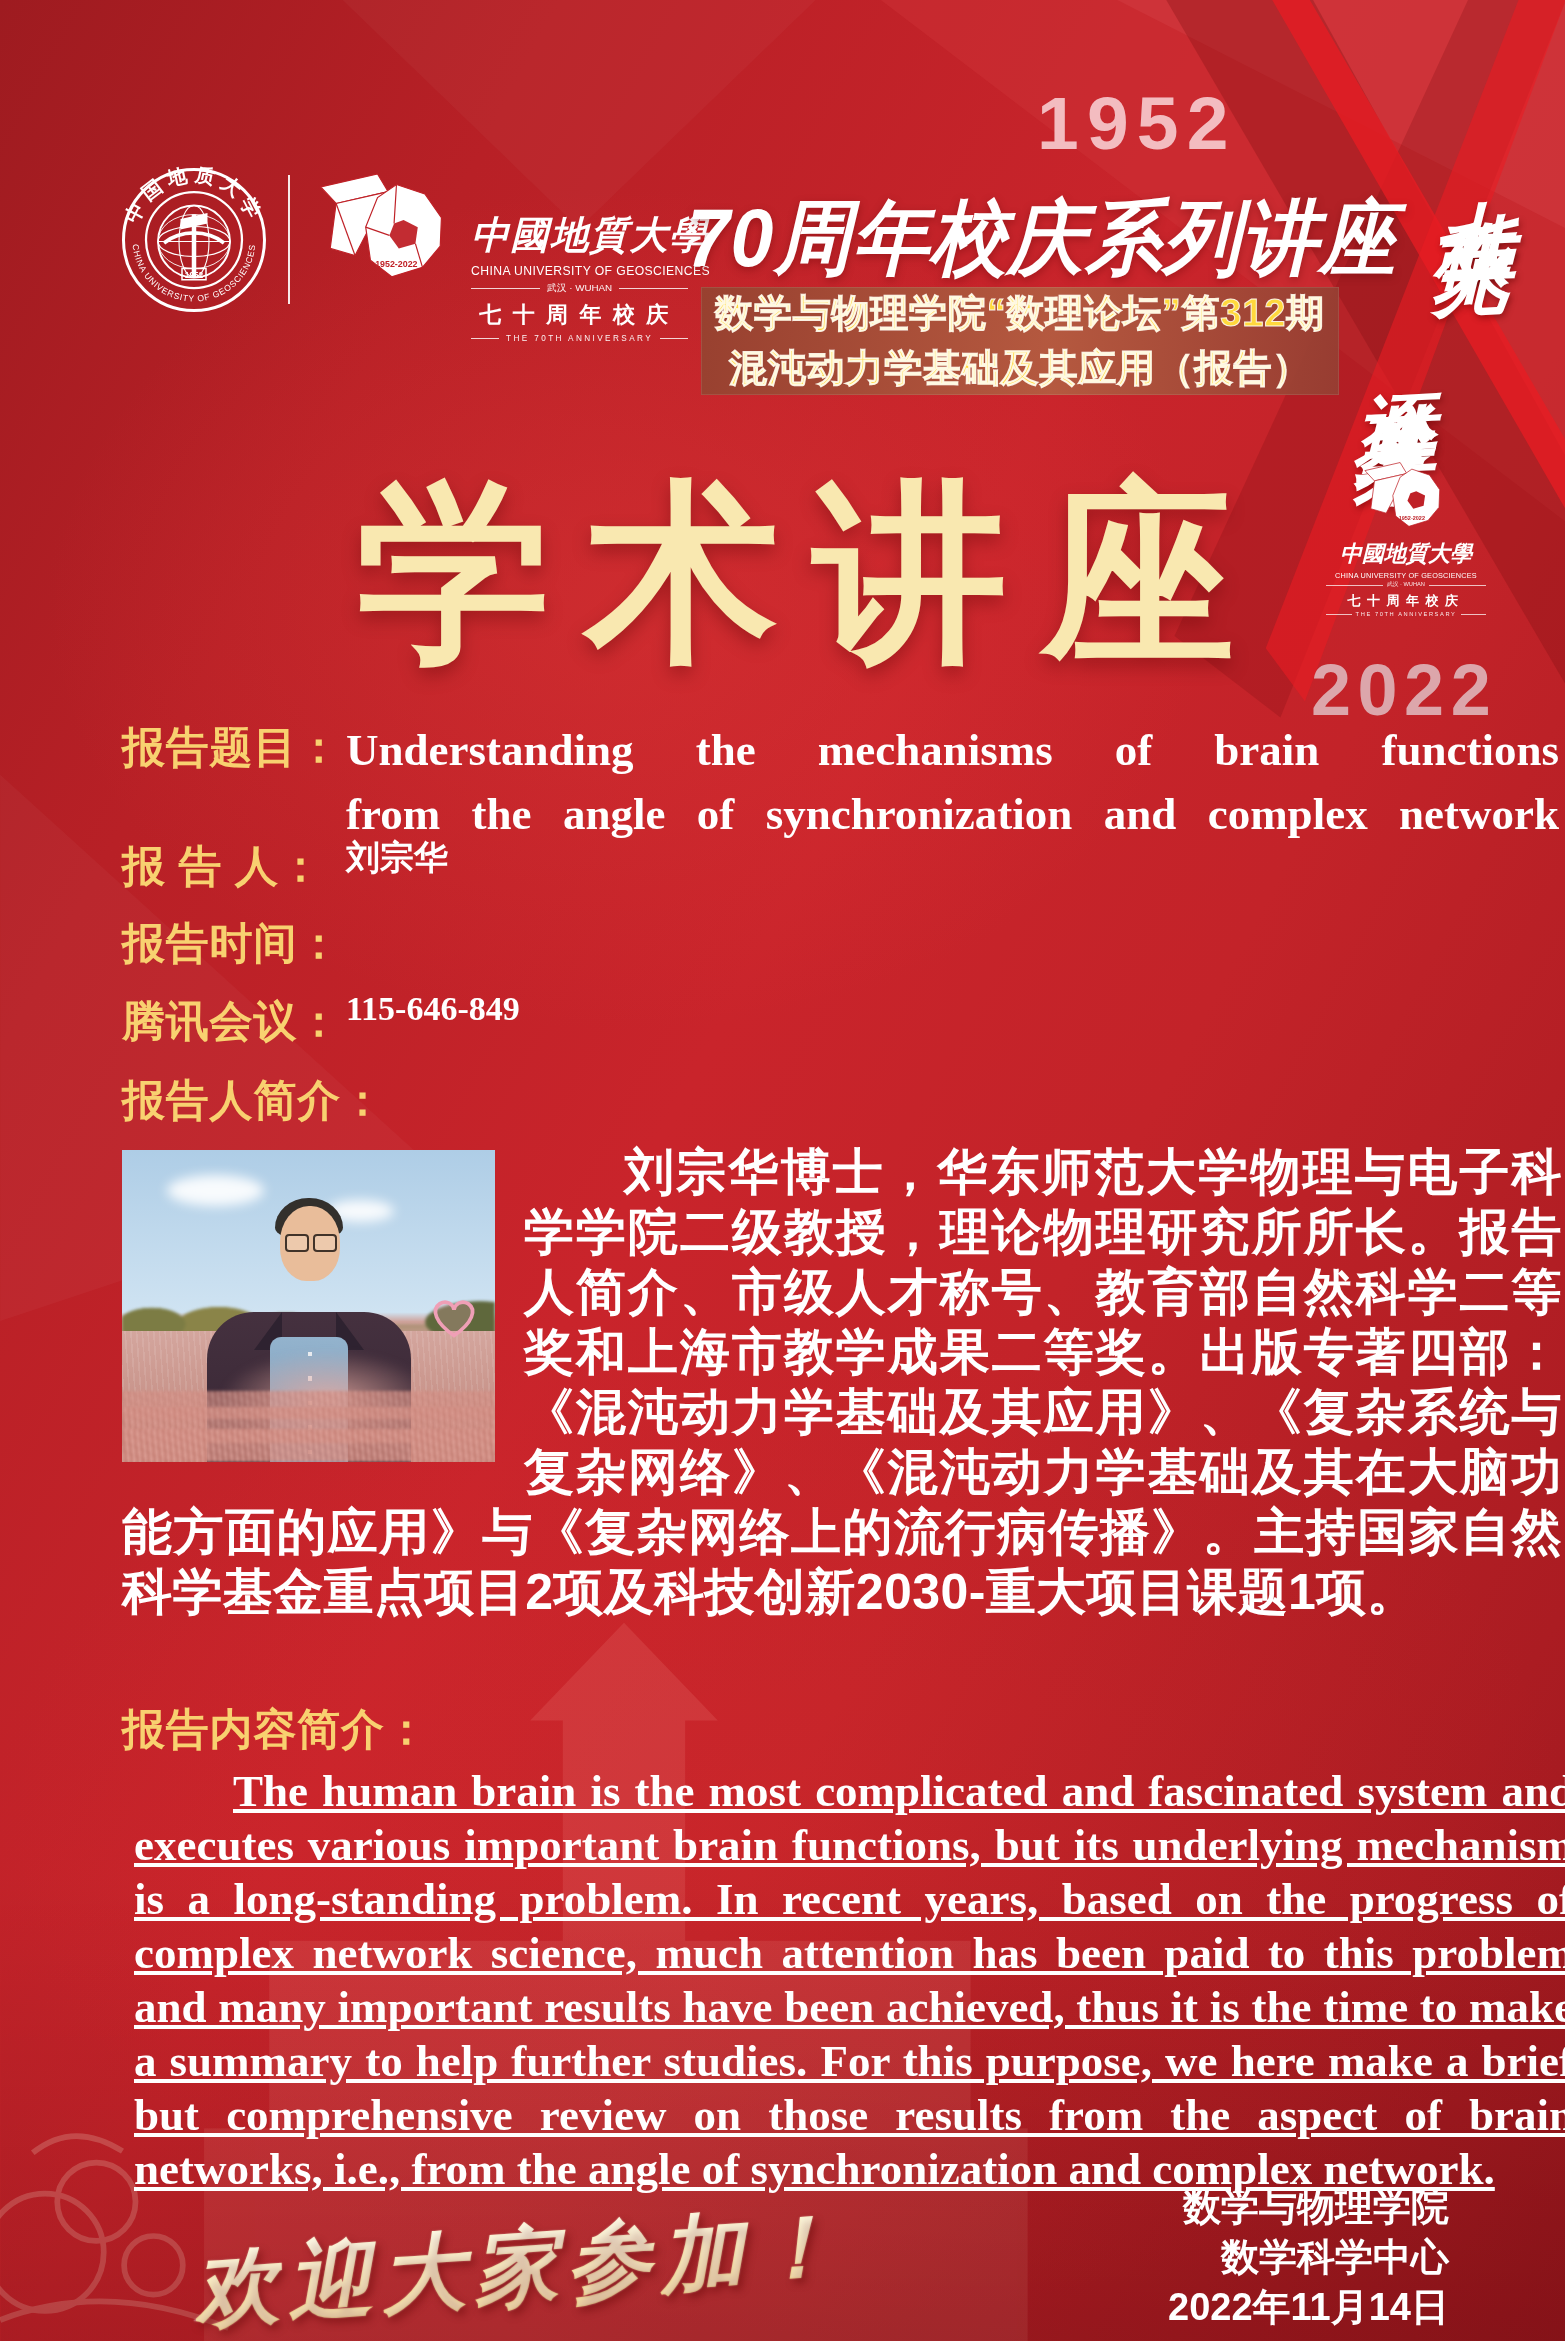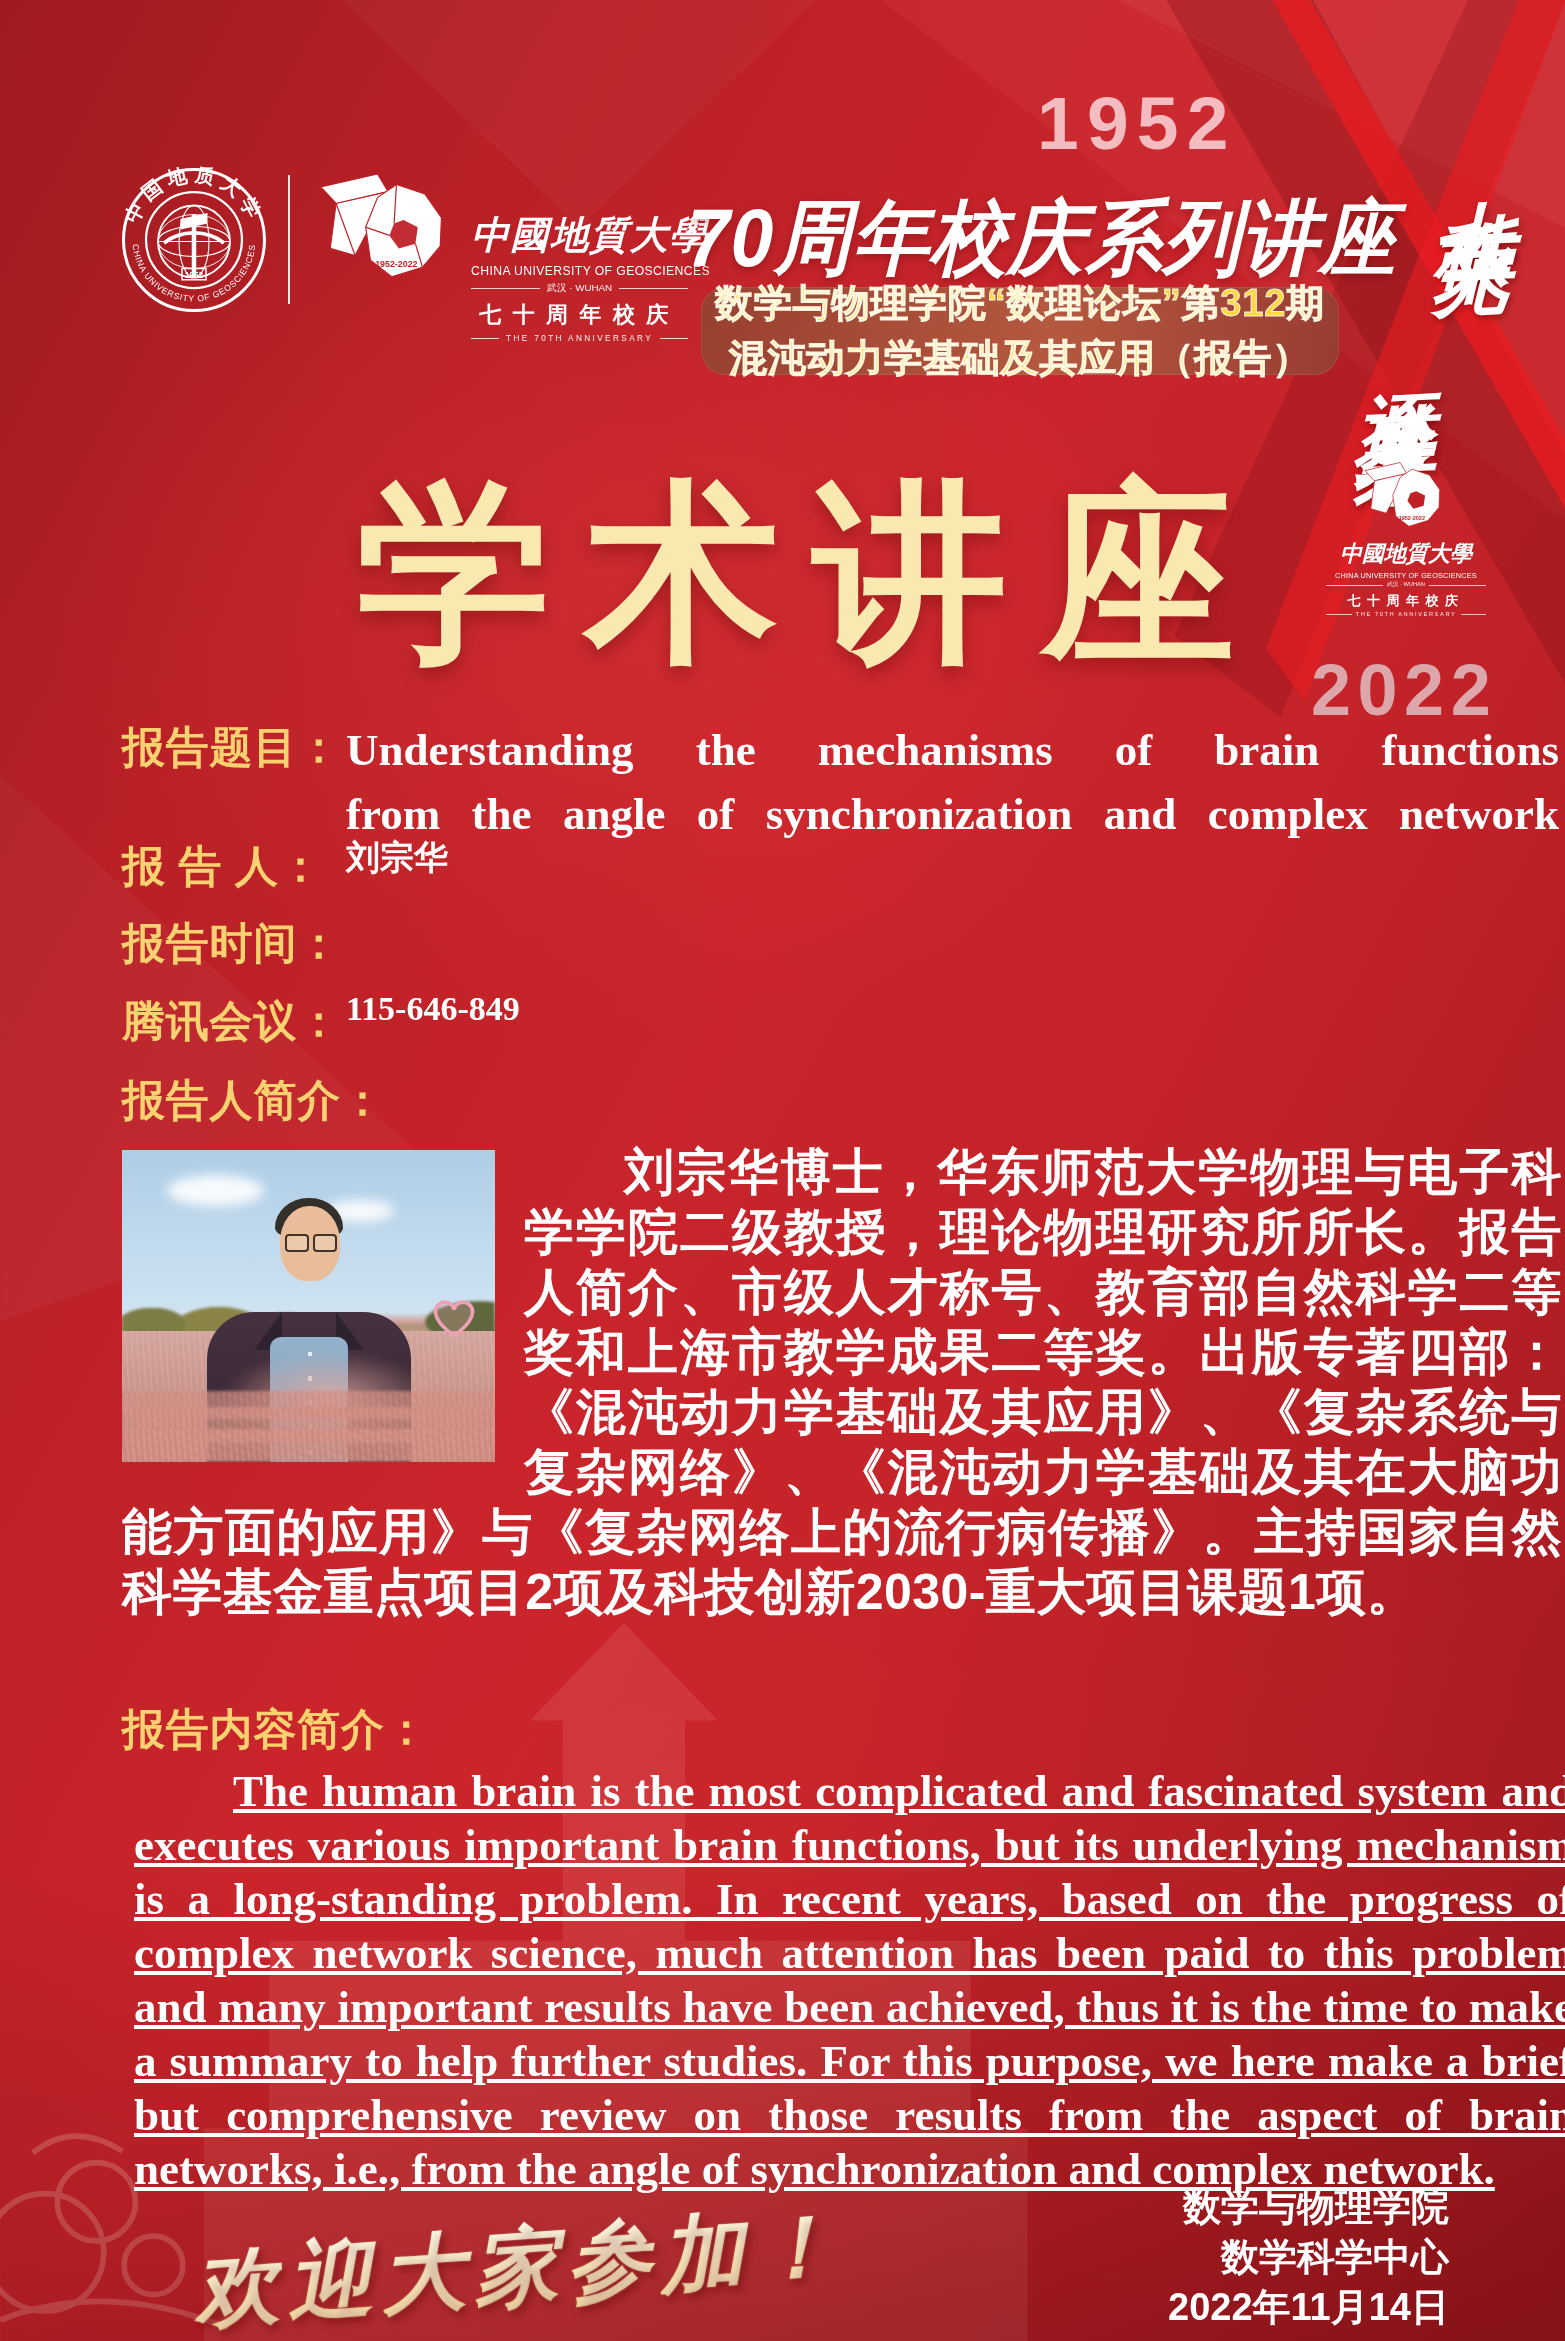--- a/index.html
+++ b/index.html
@@ -23,24 +23,24 @@
   .wordmark{margin-top:49px;width:217px;text-align:center;}
   .wm-cn{font-size:38px;font-weight:bold;font-style:italic;letter-spacing:1.6px;white-space:nowrap;}
   .wm-en{font-size:12.2px;letter-spacing:0.4px;margin-top:3.3px;white-space:nowrap;}
   .wm-rule{display:flex;align-items:center;gap:6.5px;margin-top:4.1px;font-size:9.8px;opacity:.95;}
   .wm-rule .rule{flex:1;height:0.8px;background:rgba(255,255,255,.85);}
   .wm-anniv{font-size:22px;font-weight:bold;letter-spacing:11.4px;margin-top:4.9px;white-space:nowrap;}
   .wm-anniv-en{font-size:8.2px;letter-spacing:2.4px;}
   .series-title{left:687px;top:184px;font-size:77px;font-weight:800;font-style:italic;color:#fff;
     letter-spacing:0.8px;transform:scaleY(1.06);transform-origin:left top;
     text-shadow:0 3.3px 8.2px rgba(90,0,0,.35);white-space:nowrap;}
-  .forum-box{left:701px;top:287px;width:638px;height:88px;display:flex;flex-direction:column;
+  .forum-box{left:701px;top:287px;width:638px;height:108px;display:flex;flex-direction:column;
     justify-content:center;gap:3.3px;text-align:center;
     background:linear-gradient(92deg,rgba(150,66,48,.95),rgba(178,96,66,.88) 55%,rgba(150,62,50,.95));
-    box-shadow:0 0 0 0.8px rgba(255,255,255,.12) inset;border-radius:25px;}
+    box-shadow:0 0 0 0.8px rgba(255,255,255,.12) inset;}
   .forum-box div{font-size:38px;font-weight:600;color:#ffd83d;-webkit-text-stroke:1px rgba(255,255,255,.85);
     letter-spacing:0.8px;}
   .slogan{writing-mode:vertical-rl;text-orientation:upright;color:#fff;font-weight:bold;font-style:italic;
     font-size:77px;letter-spacing:13px;text-shadow:1.6px 3.3px 6.5px rgba(90,0,0,.45);transform:skewY(-3deg);}
   .slogan-right{left:1421px;top:139px;}
   .slogan-left{left:1342px;top:329px;}
   .side-logo{left:1326px;top:458px;width:160px;text-align:center;color:#fff;}
   .side-logo .origami{width:88px;height:78px;}
   .sl-cn{font-size:22px;font-weight:bold;font-style:italic;white-space:nowrap;}
   .sl-en{font-size:7.3px;letter-spacing:0.2px;margin-top:1.6px;white-space:nowrap;}

